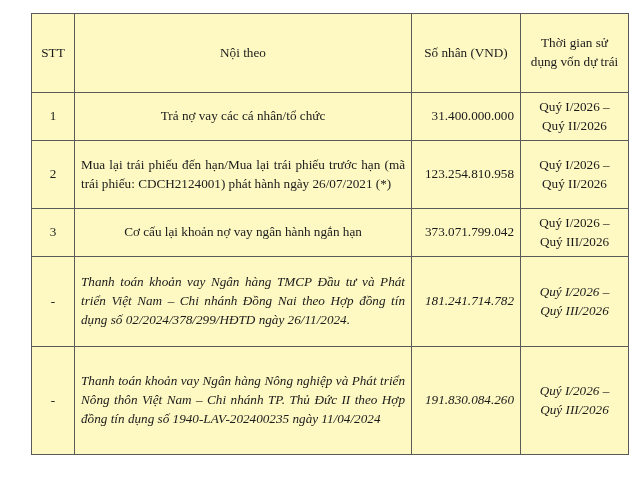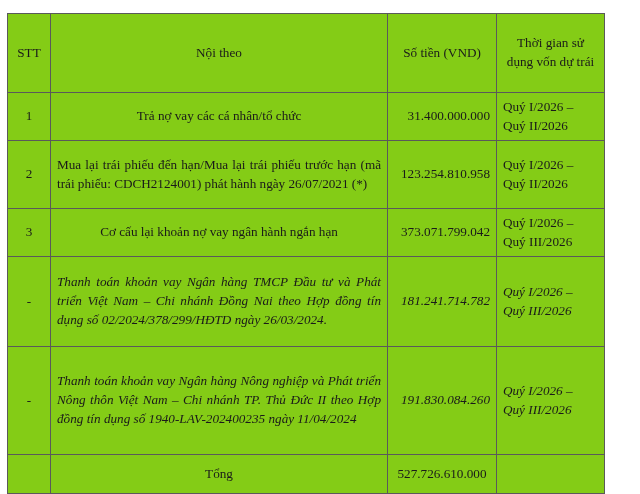--- a/index.html
+++ b/index.html
@@ -15,26 +15,26 @@
     overflow: hidden;
   }
   #doc-page {
     position: relative;
     width: 640px;
     height: 494px;
     background: #ffffff;
   }
   #capital-use-table {
     position: absolute;
-    left: 7px;
+    left: 31px;
     top: 13px;
     width: 597px;
     border-collapse: collapse;
     table-layout: fixed;
-    background: #84cc16;
+    background: #fef9c3;
   }
   #capital-use-table td, #capital-use-table th {
     border: 1px solid #5a5a5a;
     padding: 4px 6px;
     vertical-align: middle;
     font-size: 13.2px;
     line-height: 1.42;
     font-weight: normal;
   }
   col.c-stt { width: 43px; }
@@ -60,21 +60,21 @@
   }
   .cell-content.no-justify {
     text-align: center;
   }
   .cell-amount {
     text-align: right;
     white-space: nowrap;
     font-size: 13px;
   }
   .cell-time {
-    text-align: left;
+    text-align: center;
     font-size: 13px;
     line-height: 1.5;
   }
   tr.italic-row td {
     font-style: italic;
   }
   tr.total-row td {
     font-weight: bold;
     height: 30px;
   }
@@ -102,21 +102,21 @@
     <colgroup>
       <col class="c-stt">
       <col class="c-content">
       <col class="c-amount">
       <col class="c-time">
     </colgroup>
     <thead>
       <tr>
         <th class="hdr-cell">STT</th>
         <th class="hdr-cell">Nội theo</th>
-        <th class="hdr-cell">Số tiền (VND)</th>
+        <th class="hdr-cell">Số nhân (VND)</th>
         <th class="hdr-cell">Thời gian sử dụng vốn dự trái</th>
       </tr>
     </thead>
     <tbody>
       <tr class="r-tall-1">
         <td class="cell-stt">1</td>
         <td class="cell-content no-justify">Trả nợ vay các cá nhân/tổ chức</td>
         <td class="cell-amount">31.400.000.000</td>
         <td class="cell-time">
           <span>Quý I/2026 –</span><br>
@@ -136,38 +136,32 @@
         <td class="cell-stt">3</td>
         <td class="cell-content no-justify">Cơ cấu lại khoản nợ vay ngân hành ngắn hạn</td>
         <td class="cell-amount">373.071.799.042</td>
         <td class="cell-time">
           <span>Quý I/2026 –</span><br>
           <span>Quý III/2026</span>
         </td>
       </tr>
       <tr class="r-tall-4 italic-row">
         <td class="cell-stt">-</td>
-        <td class="cell-content">Thanh toán khoản vay Ngân hàng TMCP Đầu tư và Phát triển Việt Nam – Chi nhánh Đồng Nai theo Hợp đồng tín dụng số 02/2024/378/299/HĐTD ngày 26/03/2024.</td>
+        <td class="cell-content">Thanh toán khoản vay Ngân hàng TMCP Đầu tư và Phát triển Việt Nam – Chi nhánh Đồng Nai theo Hợp đồng tín dụng số 02/2024/378/299/HĐTD ngày 26/11/2024.</td>
         <td class="cell-amount">181.241.714.782</td>
         <td class="cell-time">
           <span>Quý I/2026 –</span><br>
           <span>Quý III/2026</span>
         </td>
       </tr>
       <tr class="r-tall-5 italic-row">
         <td class="cell-stt">-</td>
         <td class="cell-content">Thanh toán khoản vay Ngân hàng Nông nghiệp và Phát triển Nông thôn Việt Nam – Chi nhánh TP. Thủ Đức II theo Hợp đồng tín dụng số 1940-LAV-202400235 ngày 11/04/2024</td>
         <td class="cell-amount">191.830.084.260</td>
         <td class="cell-time">
           <span>Quý I/2026 –</span><br>
           <span>Quý III/2026</span>
         </td>
       </tr>
-      <tr class="total-row">
-        <td class="cell-stt"></td>
-        <td class="total-label">Tổng</td>
-        <td class="total-amount">527.726.610.000</td>
-        <td class="cell-time"></td>
-      </tr>
     </tbody>
   </table>
 
 </div>
 
 </body></html>

